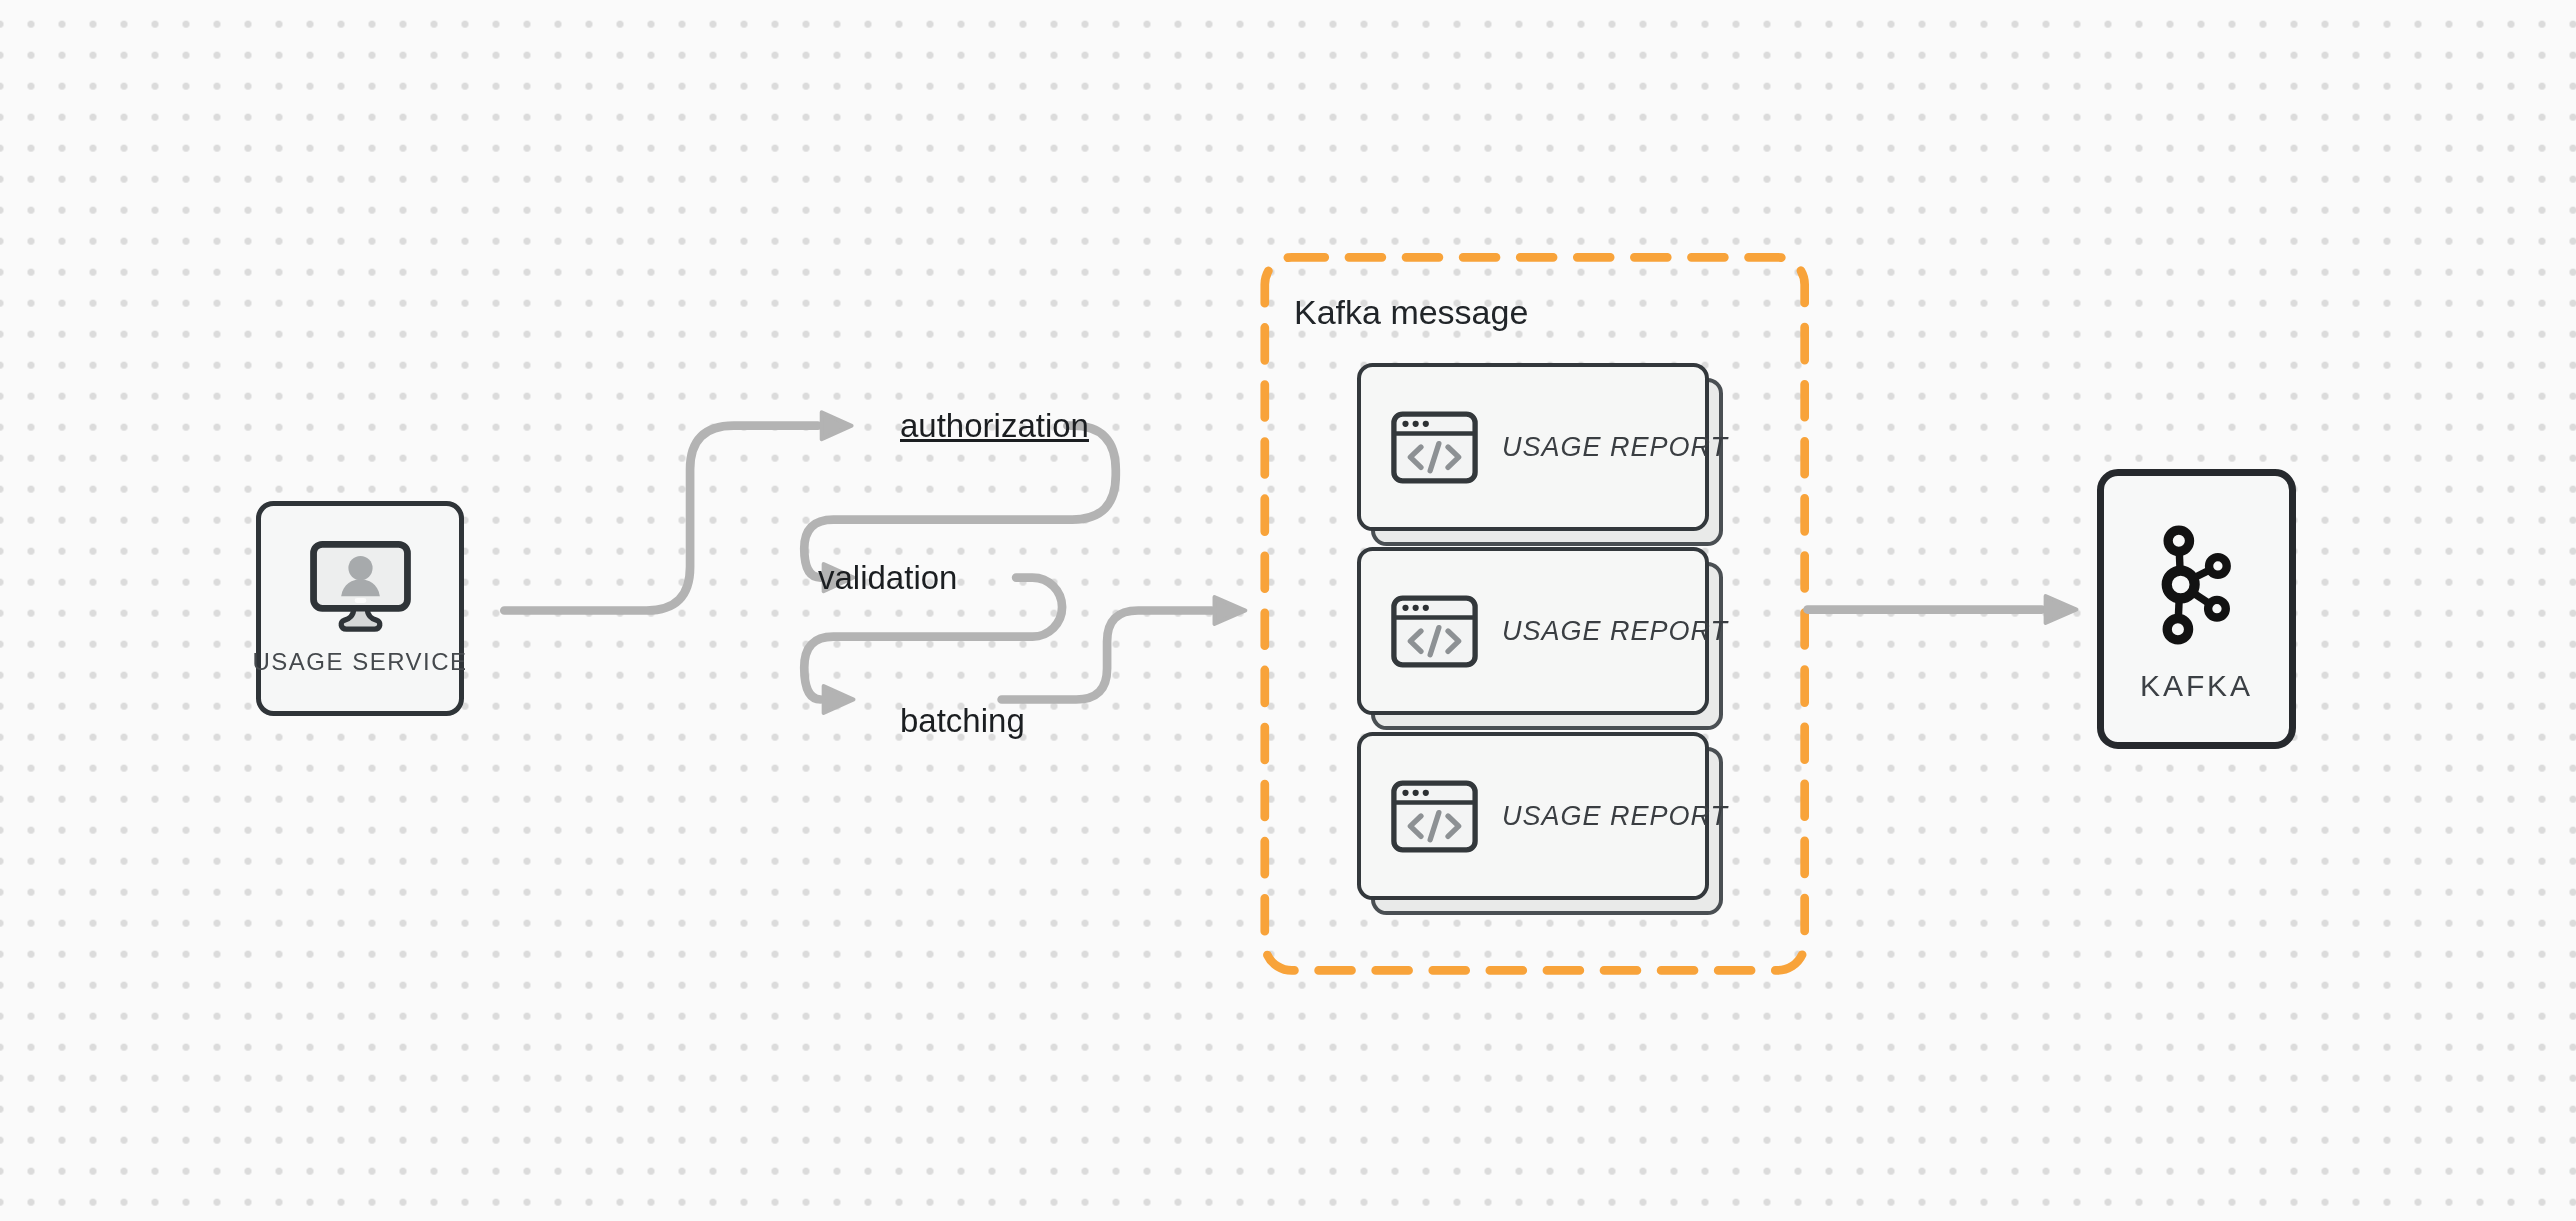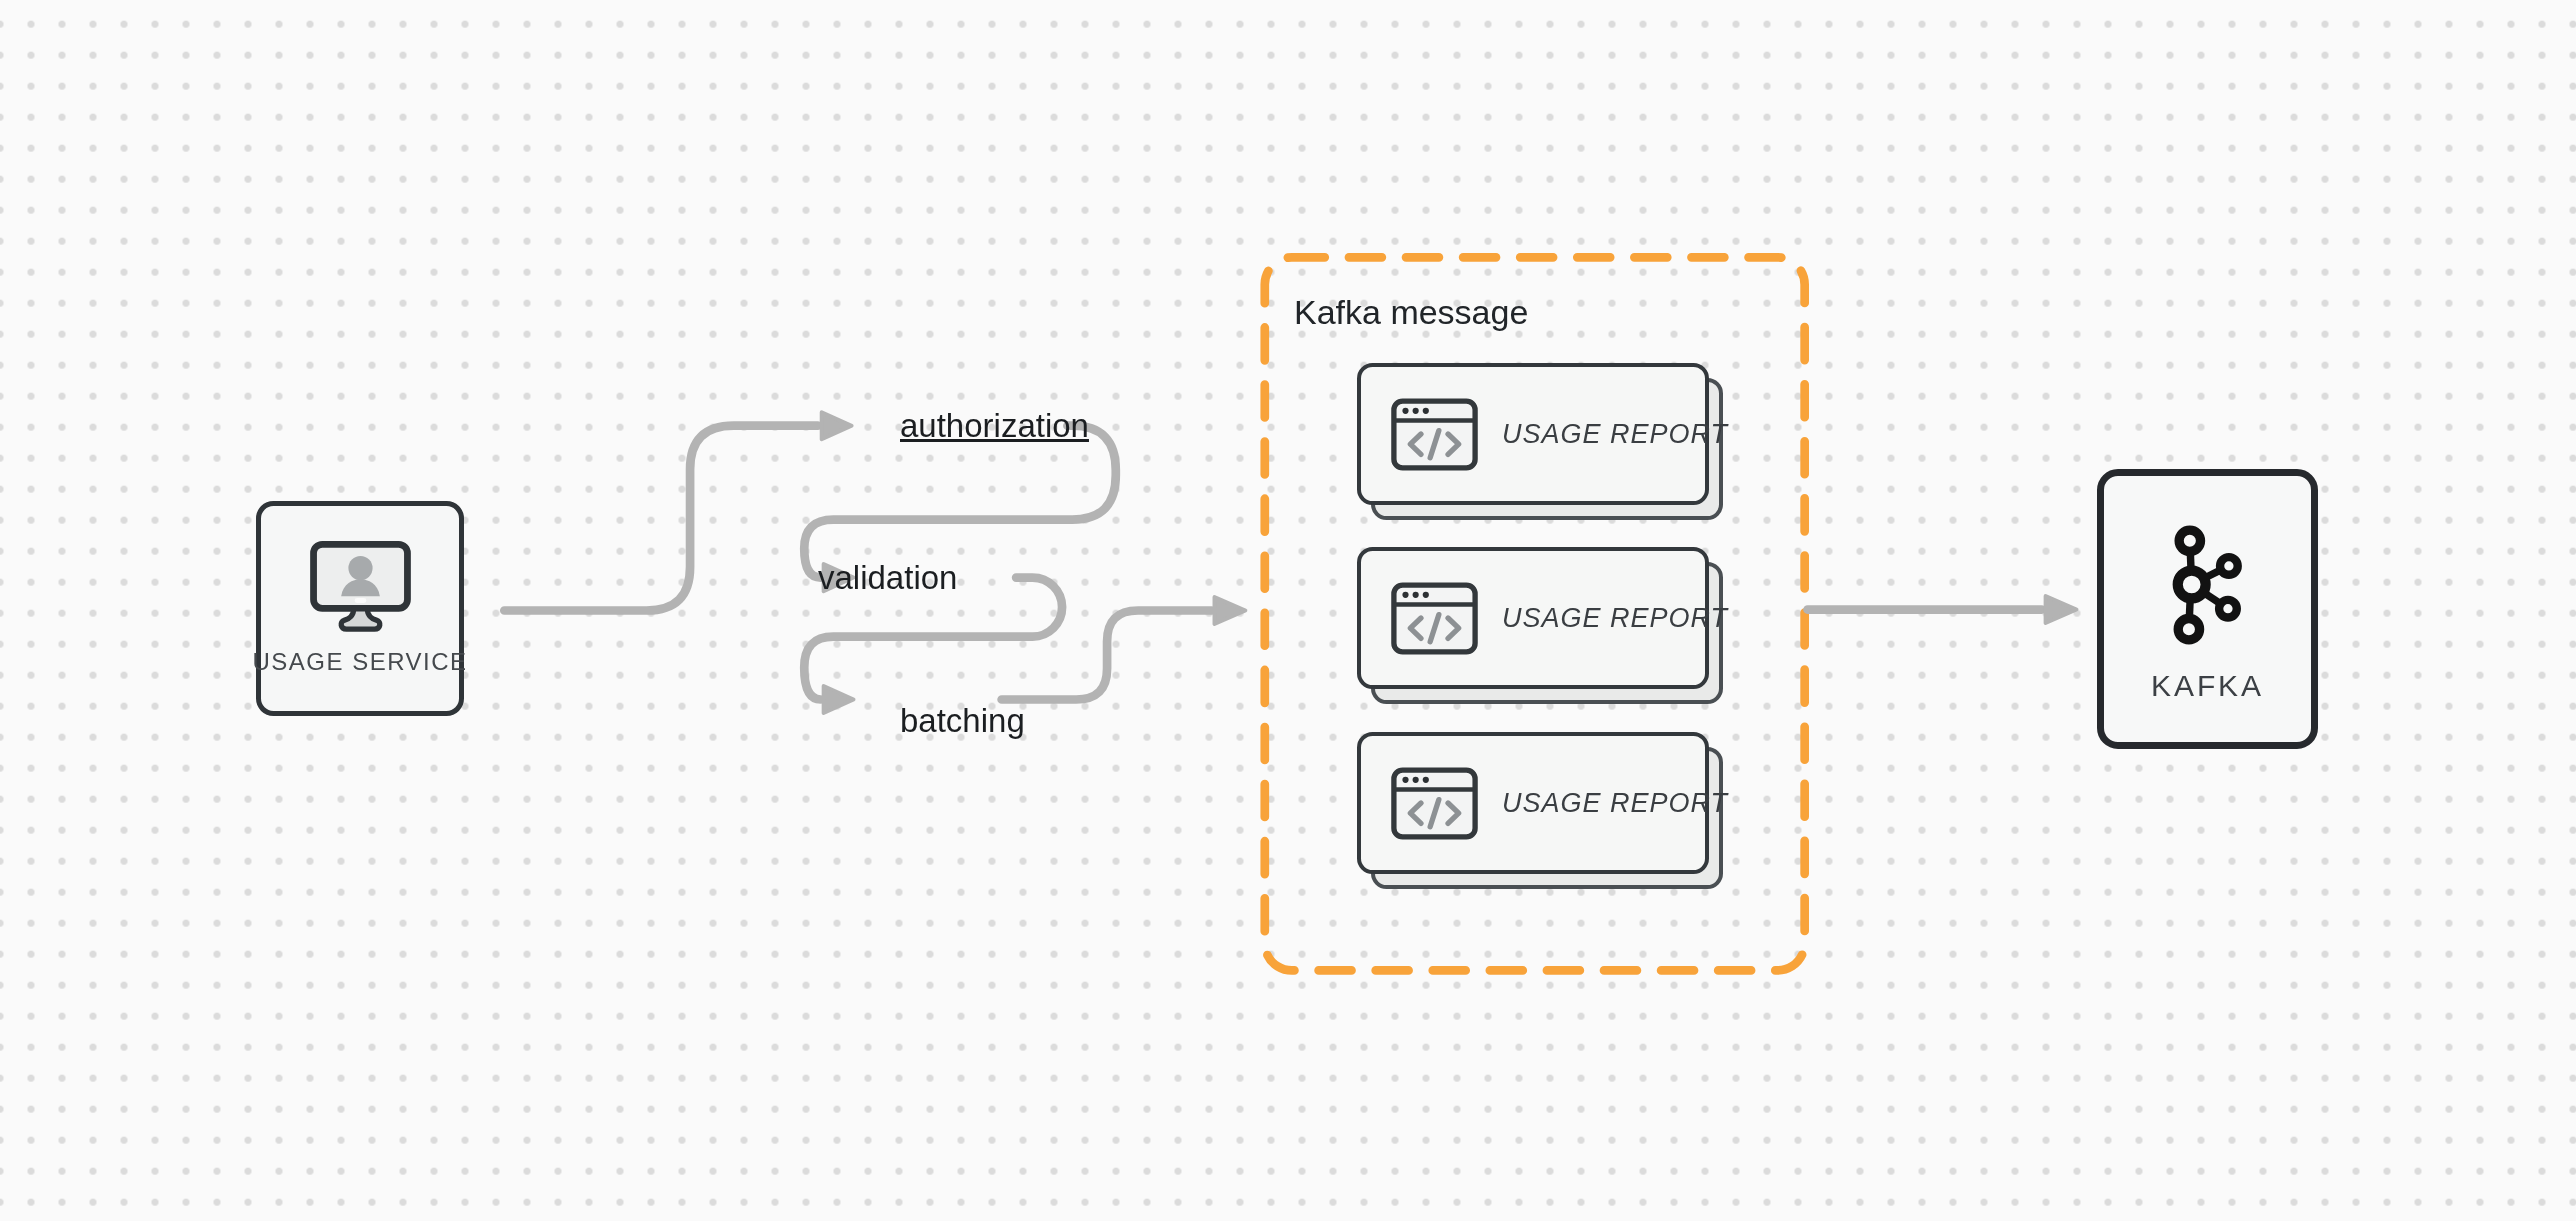--- a/index.html
+++ b/index.html
@@ -36,21 +36,21 @@
     justify-content: center;
     box-sizing: border-box;
   }
   .node-usage {
     left: 256px; top: 501px;
     width: 208px; height: 215px;
     gap: 15.5px;
   }
   .node-kafka {
     left: 2097px; top: 469px;
-    width: 221px; height: 280px;
+    width: 199px; height: 280px;
     border-width: 7.7px;
     border-radius: 21px;
     border-color: #26292d;
     background: #f7f8f8;
     gap: 13.5px;
   }
   .node-label {
     color: #45494d;
     font-size: 24px;
     letter-spacing: 1.5px;
@@ -82,21 +82,21 @@
     font-size: 34px;
     font-weight: 500;
     color: #212529;
     white-space: nowrap;
   }
 
   
   .card {
     position: absolute;
     z-index: 2;
-    width: 352px; height: 142px;
+    width: 352px; height: 168px;
   }
   .card .card-shadow {
     position: absolute;
     left: 13.5px; top: 14.5px;
     width: 100%; height: 100%;
     background: #e9eae9;
     border: 4.8px solid #4a4f53;
     border-radius: 15.5px;
     box-sizing: border-box;
   }

